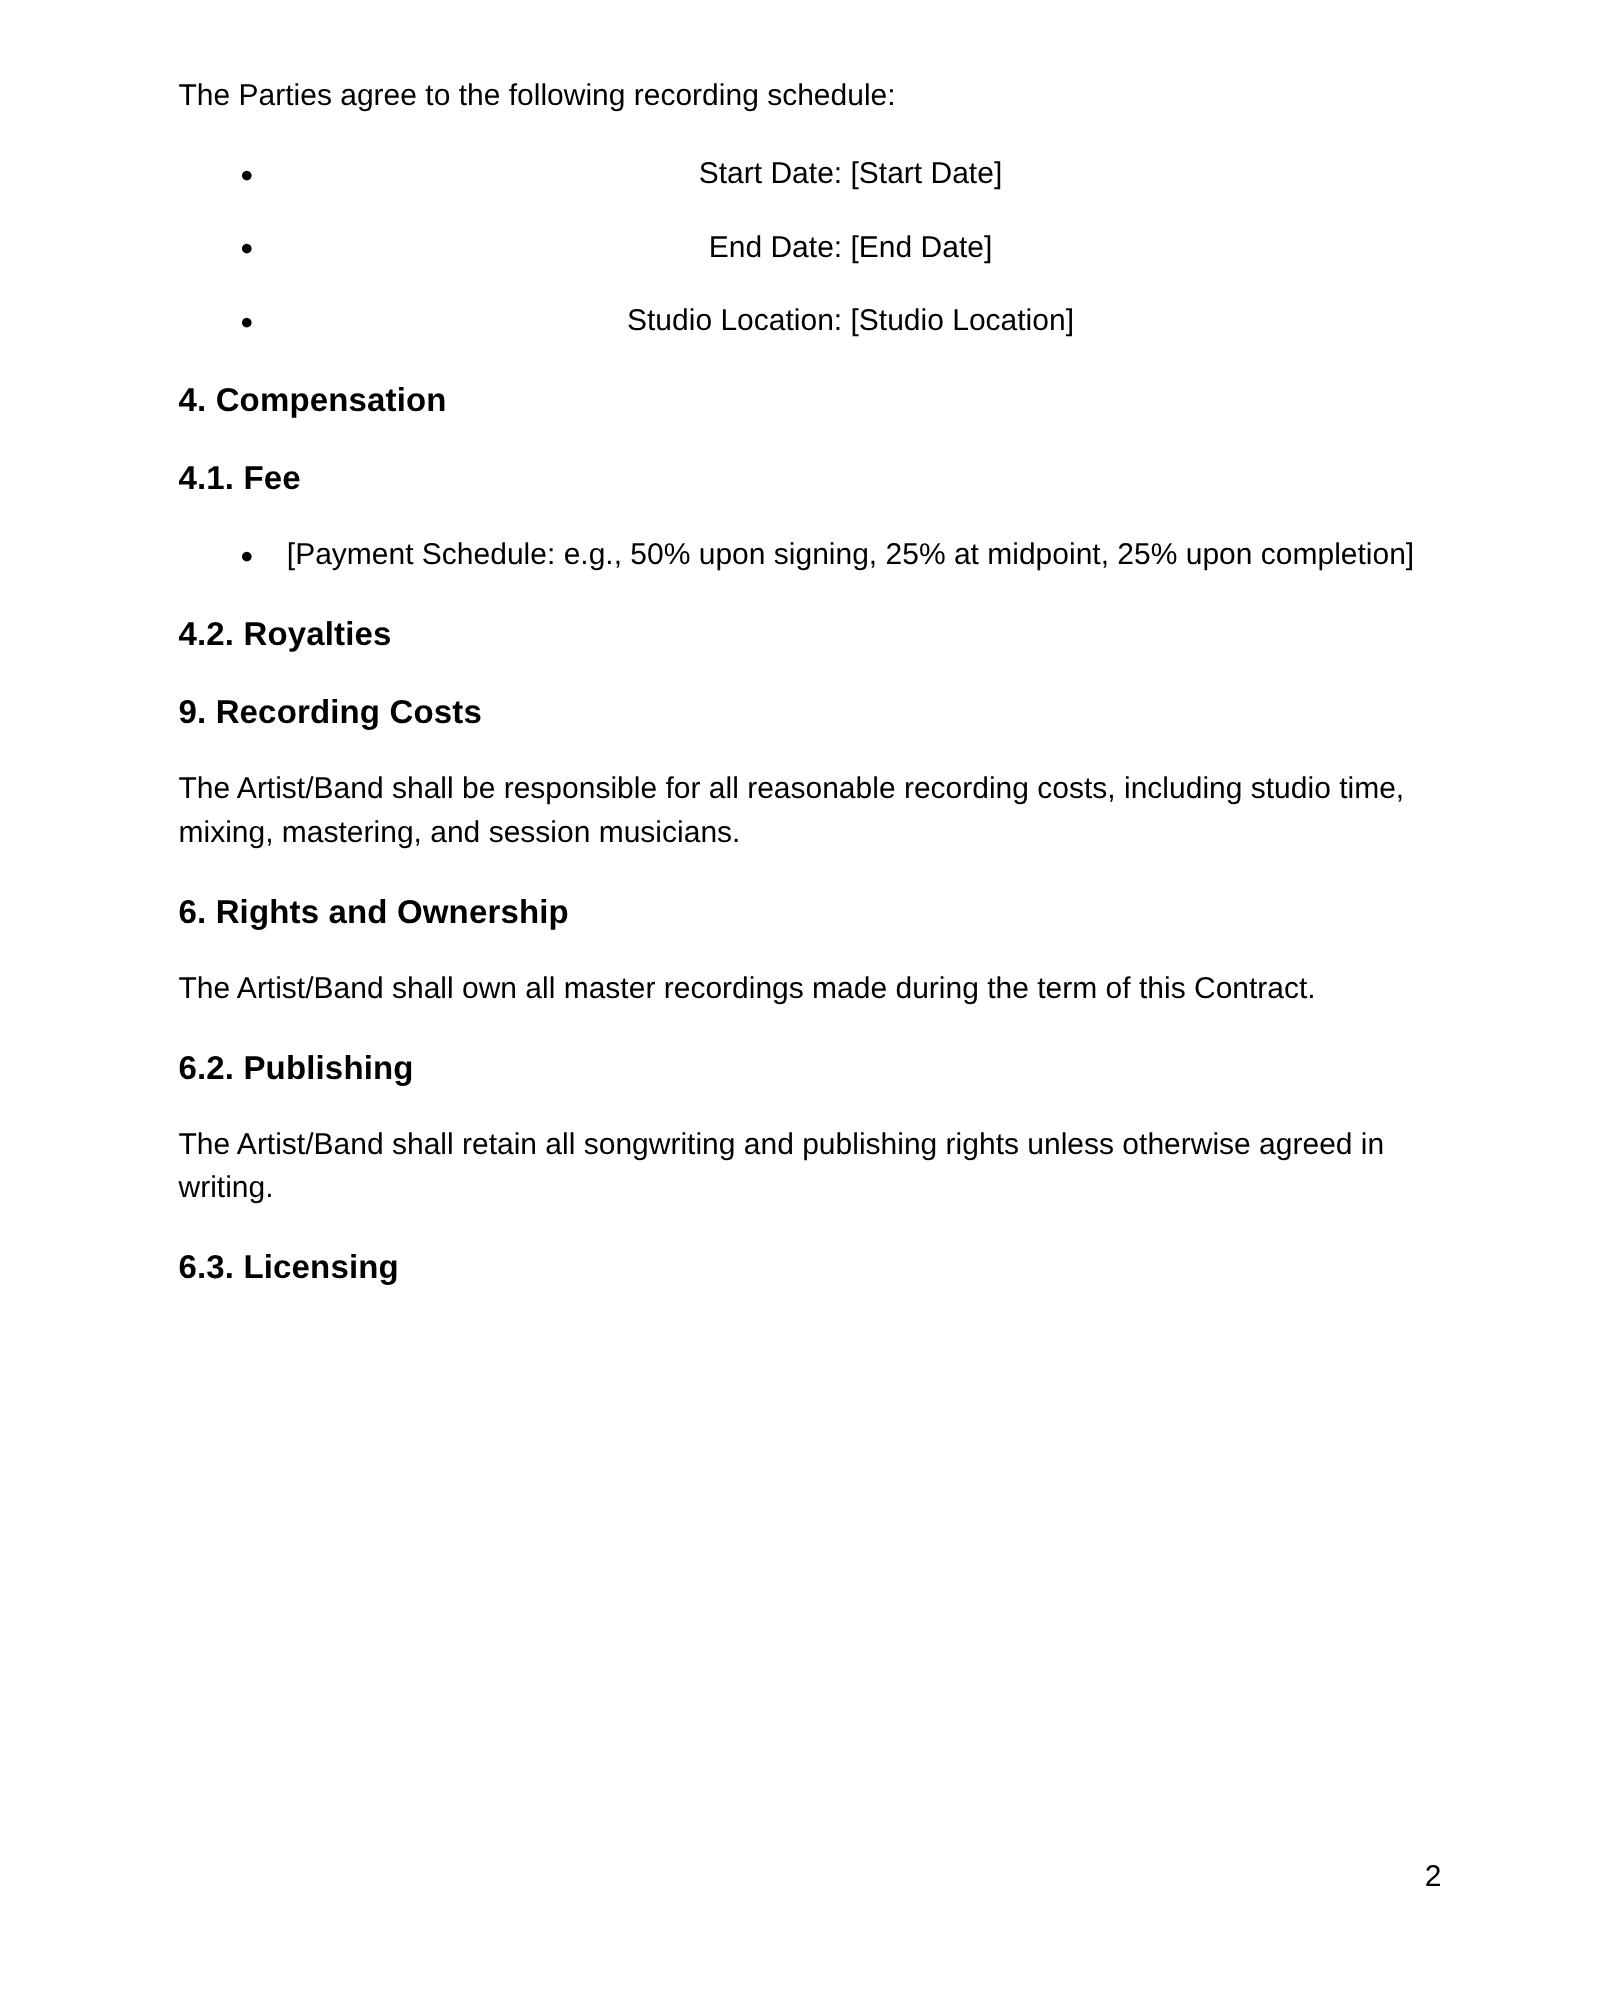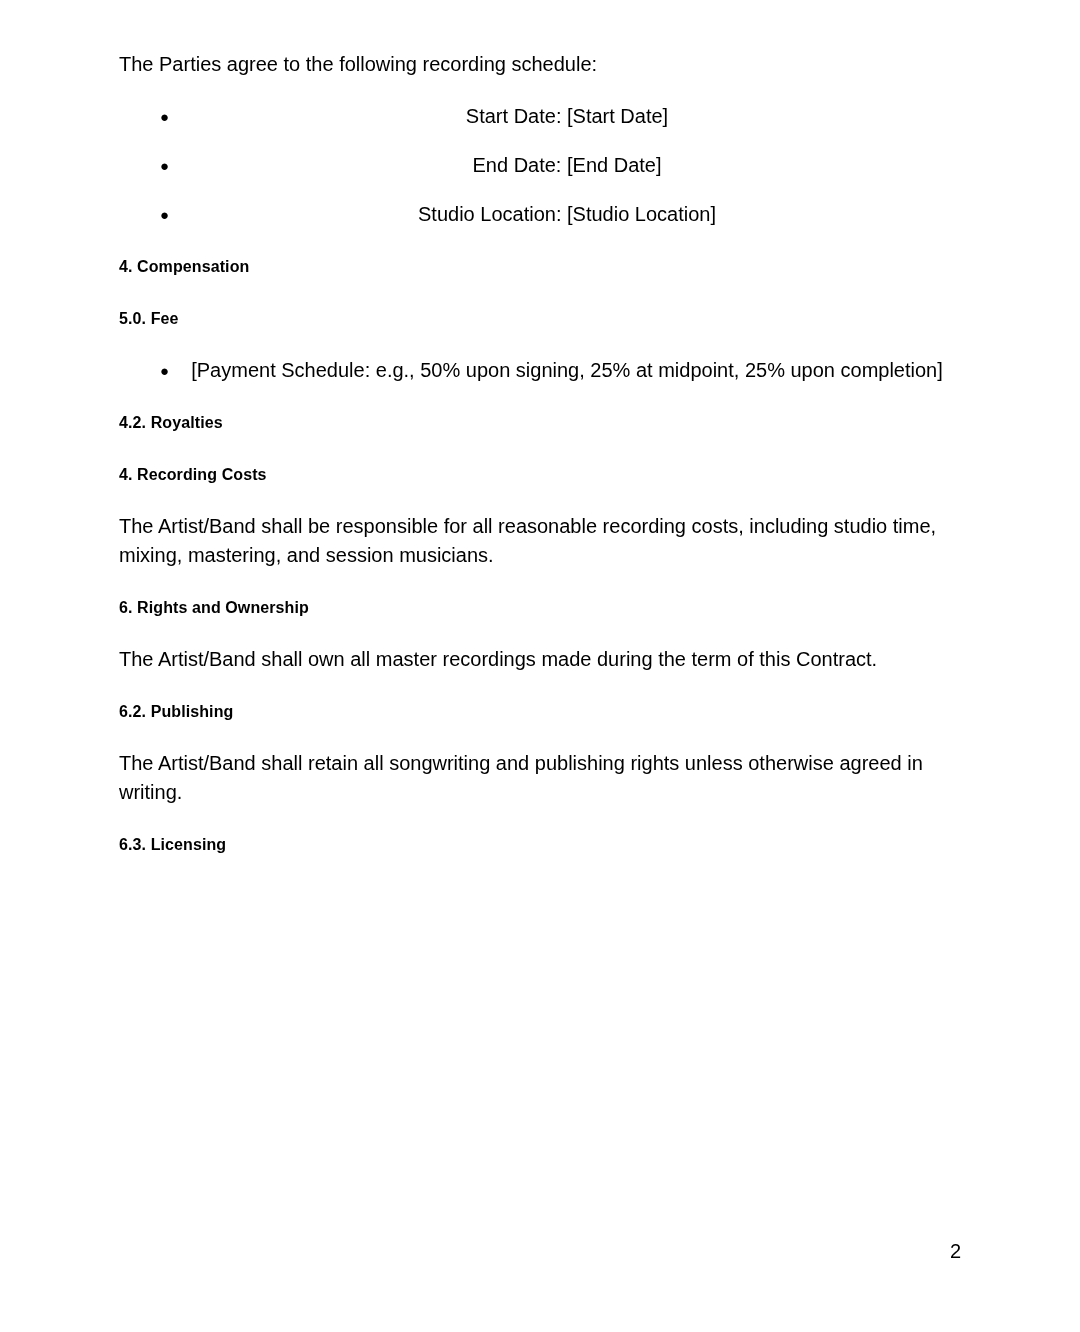--- a/index.html
+++ b/index.html
@@ -31,21 +31,21 @@
     font-size: 20px;
     line-height: 29px;
     color: #000000;
     margin: 0 0 23px 0;
     text-align: left;
     white-space: normal;
   }
 
   
   .heading {
-    font-size: 16px;
+    font-size: 22px;
     line-height: 29px;
     font-weight: bold;
     color: #000000;
     margin: 0 0 23px 0;
     letter-spacing: 0.1px;
   }
 
   
   .bullets {
     list-style: none;
@@ -109,34 +109,34 @@
         <span class="btext">End Date: [End Date]</span>
       </li>
       <li class="bullet-item">
         <span class="marker">●</span>
         <span class="btext">Studio Location: [Studio Location]</span>
       </li>
     </ul>
 
     <h2 class="heading">4. Compensation</h2>
 
-    <h3 class="heading">5.0. Fee</h3>
+    <h3 class="heading">4.1. Fee</h3>
 
 
     <ul class="bullets">
       <li class="bullet-item">
         <span class="marker">●</span>
         <span class="btext">[Payment Schedule: e.g., 50% upon signing, 25% at midpoint, 25% upon completion]</span>
       </li>
     </ul>
 
     <h3 class="heading">4.2. Royalties</h3>
 
 
-    <h2 class="heading">4. Recording Costs</h2>
+    <h2 class="heading">9. Recording Costs</h2>
 
     <p class="para">The Artist/Band shall be responsible for all reasonable recording costs, including studio time, mixing, mastering, and session musicians.</p>
 
     <h2 class="heading">6. Rights and Ownership</h2>
 
 
     <p class="para">The Artist/Band shall own all master recordings made during the term of this Contract.</p>
 
     <h3 class="heading">6.2. Publishing</h3>
 

